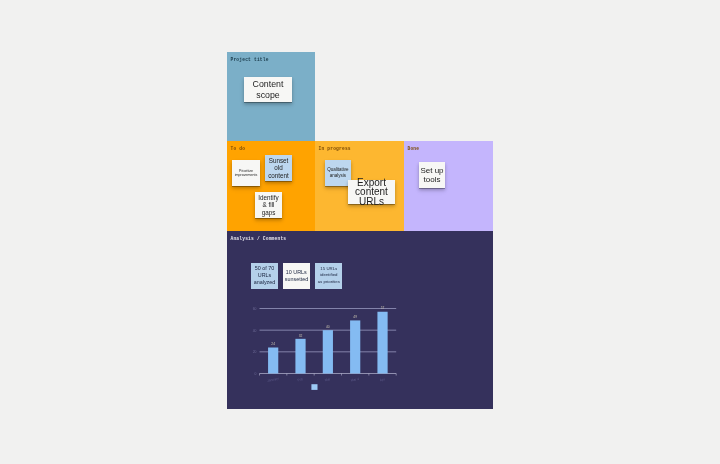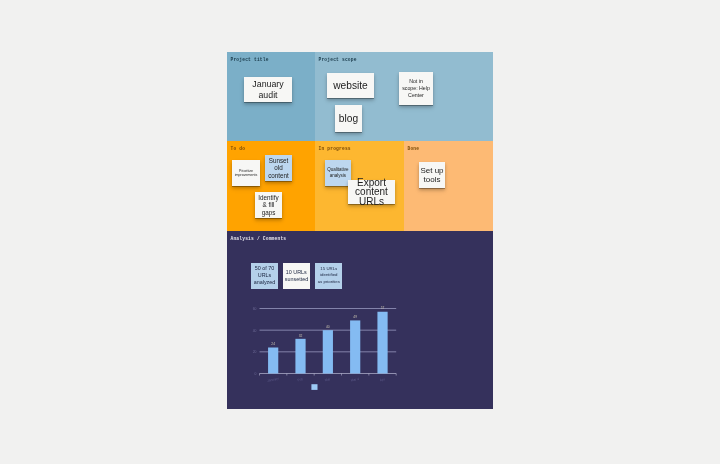--- a/index.html
+++ b/index.html
@@ -18,36 +18,24 @@
   .stat > span{display:block;}
 </style>
 </head>
 <body>
 
 <div id="board">
 
   <div class="panel" id="p-title" style="left:0;top:0;width:88px;height:89px;background:#7bafc8;">
     <div class="phead" style="color:#1a3a4a;">Project title</div>
     <div class="note" style="left:17px;top:25px;width:48px;height:25px;font-size:8.8px;line-height:10.5px;">
-        <span style="width:36px;">January audit</span>
+        <span style="width:36px;">Content scope</span>
       </div>
   </div>
 
-  <div class="panel" id="p-scope" style="left:88px;top:0;width:178px;height:89px;background:#92bcd0;">
-    <div class="phead" style="color:#1a3a4a;">Project scope</div>
-    <div class="note" style="left:12px;top:21px;width:47px;height:25px;font-size:10.2px;line-height:12px;">
-        <span>website</span>
-      </div>
-    <div class="note" style="left:20px;top:53px;width:27px;height:27px;font-size:10.2px;line-height:12px;">
-        <span>blog</span>
-      </div>
-    <div class="note" style="left:84px;top:20px;width:34px;height:33px;font-size:5.25px;line-height:6.8px;">
-        <span style="width:29px;">Not in scope: Help Center</span>
-      </div>
-  </div>
 
   <div class="panel" id="p-todo" style="left:0;top:89px;width:88px;height:90px;background:#ffa300;">
     <div class="phead" style="color:#7a4a06;">To do</div>
     <div class="note" style="left:5px;top:19px;width:28px;height:26px;font-size:3.6px;line-height:4.4px;">
         <span style="width:24px;">Prioritize improvements</span>
       </div>
     <div class="note blue" style="left:38px;top:14px;width:27px;height:26px;font-size:6.3px;line-height:7.3px;">
         <span style="width:23px;">Sunset old content</span>
       </div>
     <div class="note" style="left:28px;top:51px;width:27px;height:26px;font-size:6.3px;line-height:7.3px;">
@@ -58,21 +46,21 @@
   <div class="panel" id="p-prog" style="left:88px;top:89px;width:89px;height:90px;background:#fdb730;">
     <div class="phead" style="color:#7a4a06;">In progress</div>
     <div class="note blue" style="left:10px;top:19px;width:26px;height:26px;font-size:4.5px;line-height:5.8px;">
         <span style="width:23px;">Qualitative analysis</span>
       </div>
     <div class="note" style="left:33px;top:39px;width:47px;height:24px;font-size:10px;line-height:9.3px;">
         <span style="width:47px;">Export content URLs</span>
       </div>
   </div>
 
-  <div class="panel" id="p-done" style="left:177px;top:89px;width:89px;height:90px;background:#fdba74;">
+  <div class="panel" id="p-done" style="left:177px;top:89px;width:89px;height:90px;background:#c4b5fd;">
     <div class="phead" style="color:#7a4a06;">Done</div>
     <div class="note" style="left:15px;top:21px;width:26px;height:26px;font-size:8px;line-height:9px;">
         <span style="width:24px;">Set up tools</span>
       </div>
   </div>
 
   <div class="panel" id="p-analysis" style="left:0;top:179px;width:266px;height:178px;background:#35315c;">
     <div class="phead" style="color:#e7e7ee;">Analysis / Comments</div>
 
     <div class="stat" style="left:24px;top:31.5px;width:27px;height:26px;">

